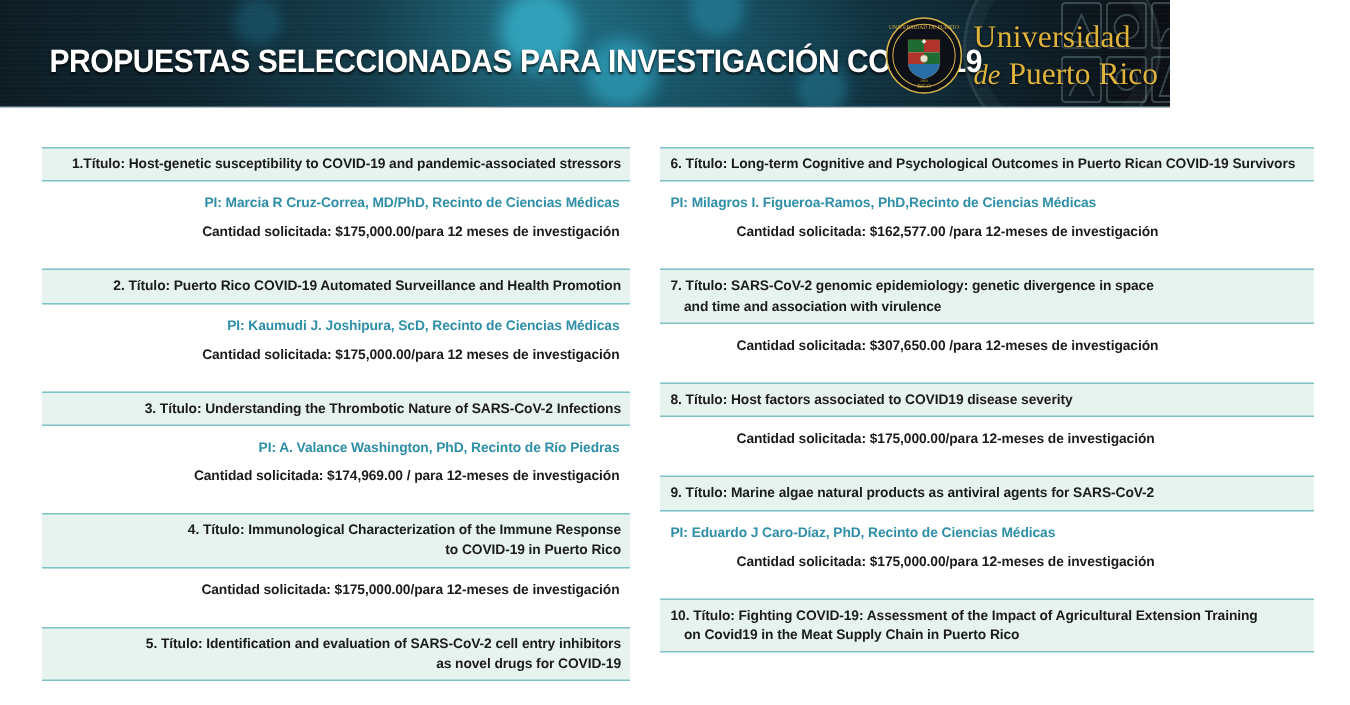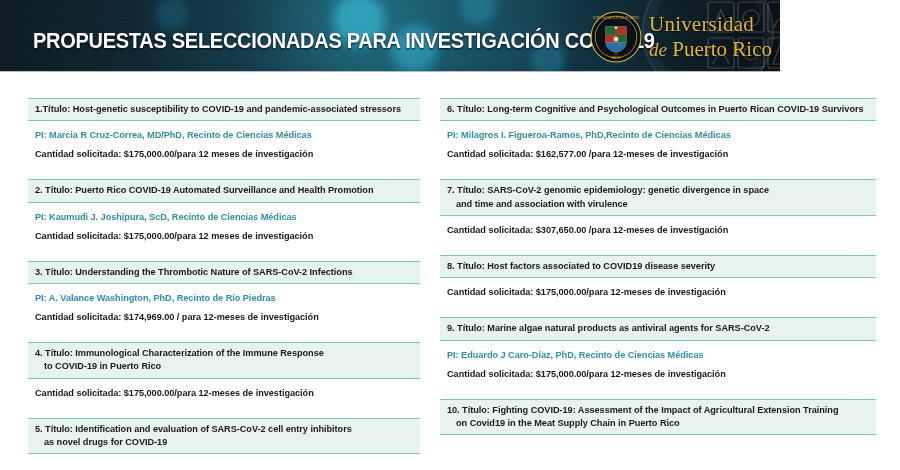--- a/index.html
+++ b/index.html
@@ -129,21 +129,21 @@
     width: 900px;
     height: 398px;
     background: #ffffff;
     padding: 26px 0 0 0;
     box-sizing: border-box;
     display: flex;
   }
   .col {
     box-sizing: border-box;
   }
-  .col-left  { width: 432px; padding: 0 12px 0 28px; }
+  .col-left  { width: 432px; padding: 0 12px 0 28px; text-align: right; }
   .col-right { width: 468px; padding: 0 24px 0 8px; }
 
   .proposal { margin-bottom: 12px; }
   .proposal:last-child { margin-bottom: 0; }
 
   .p-title {
     background: #e7f3ee;
     border-top: 1.4px solid #7fc2c7;
     border-bottom: 1.4px solid #7fc2c7;
     color: #1b1b1b;
@@ -161,20 +161,21 @@
     font-weight: bold;
     padding: 9px 7px 0 7px;
     letter-spacing: -0.05px;
   }
   .p-amount {
     color: #1b1b1b;
     font-size: 9.2px;
     font-weight: bold;
     padding: 9px 7px 0 7px;
     letter-spacing: -0.05px;
+    margin-left: 44px;
   }
   .gap-sm { height: 8px; }
 </style>
 </head>
 <body>
 
 <div class="header">
   <div class="header-bg"></div>
   <div class="virus v1"></div>
   <div class="virus v2"></div>

